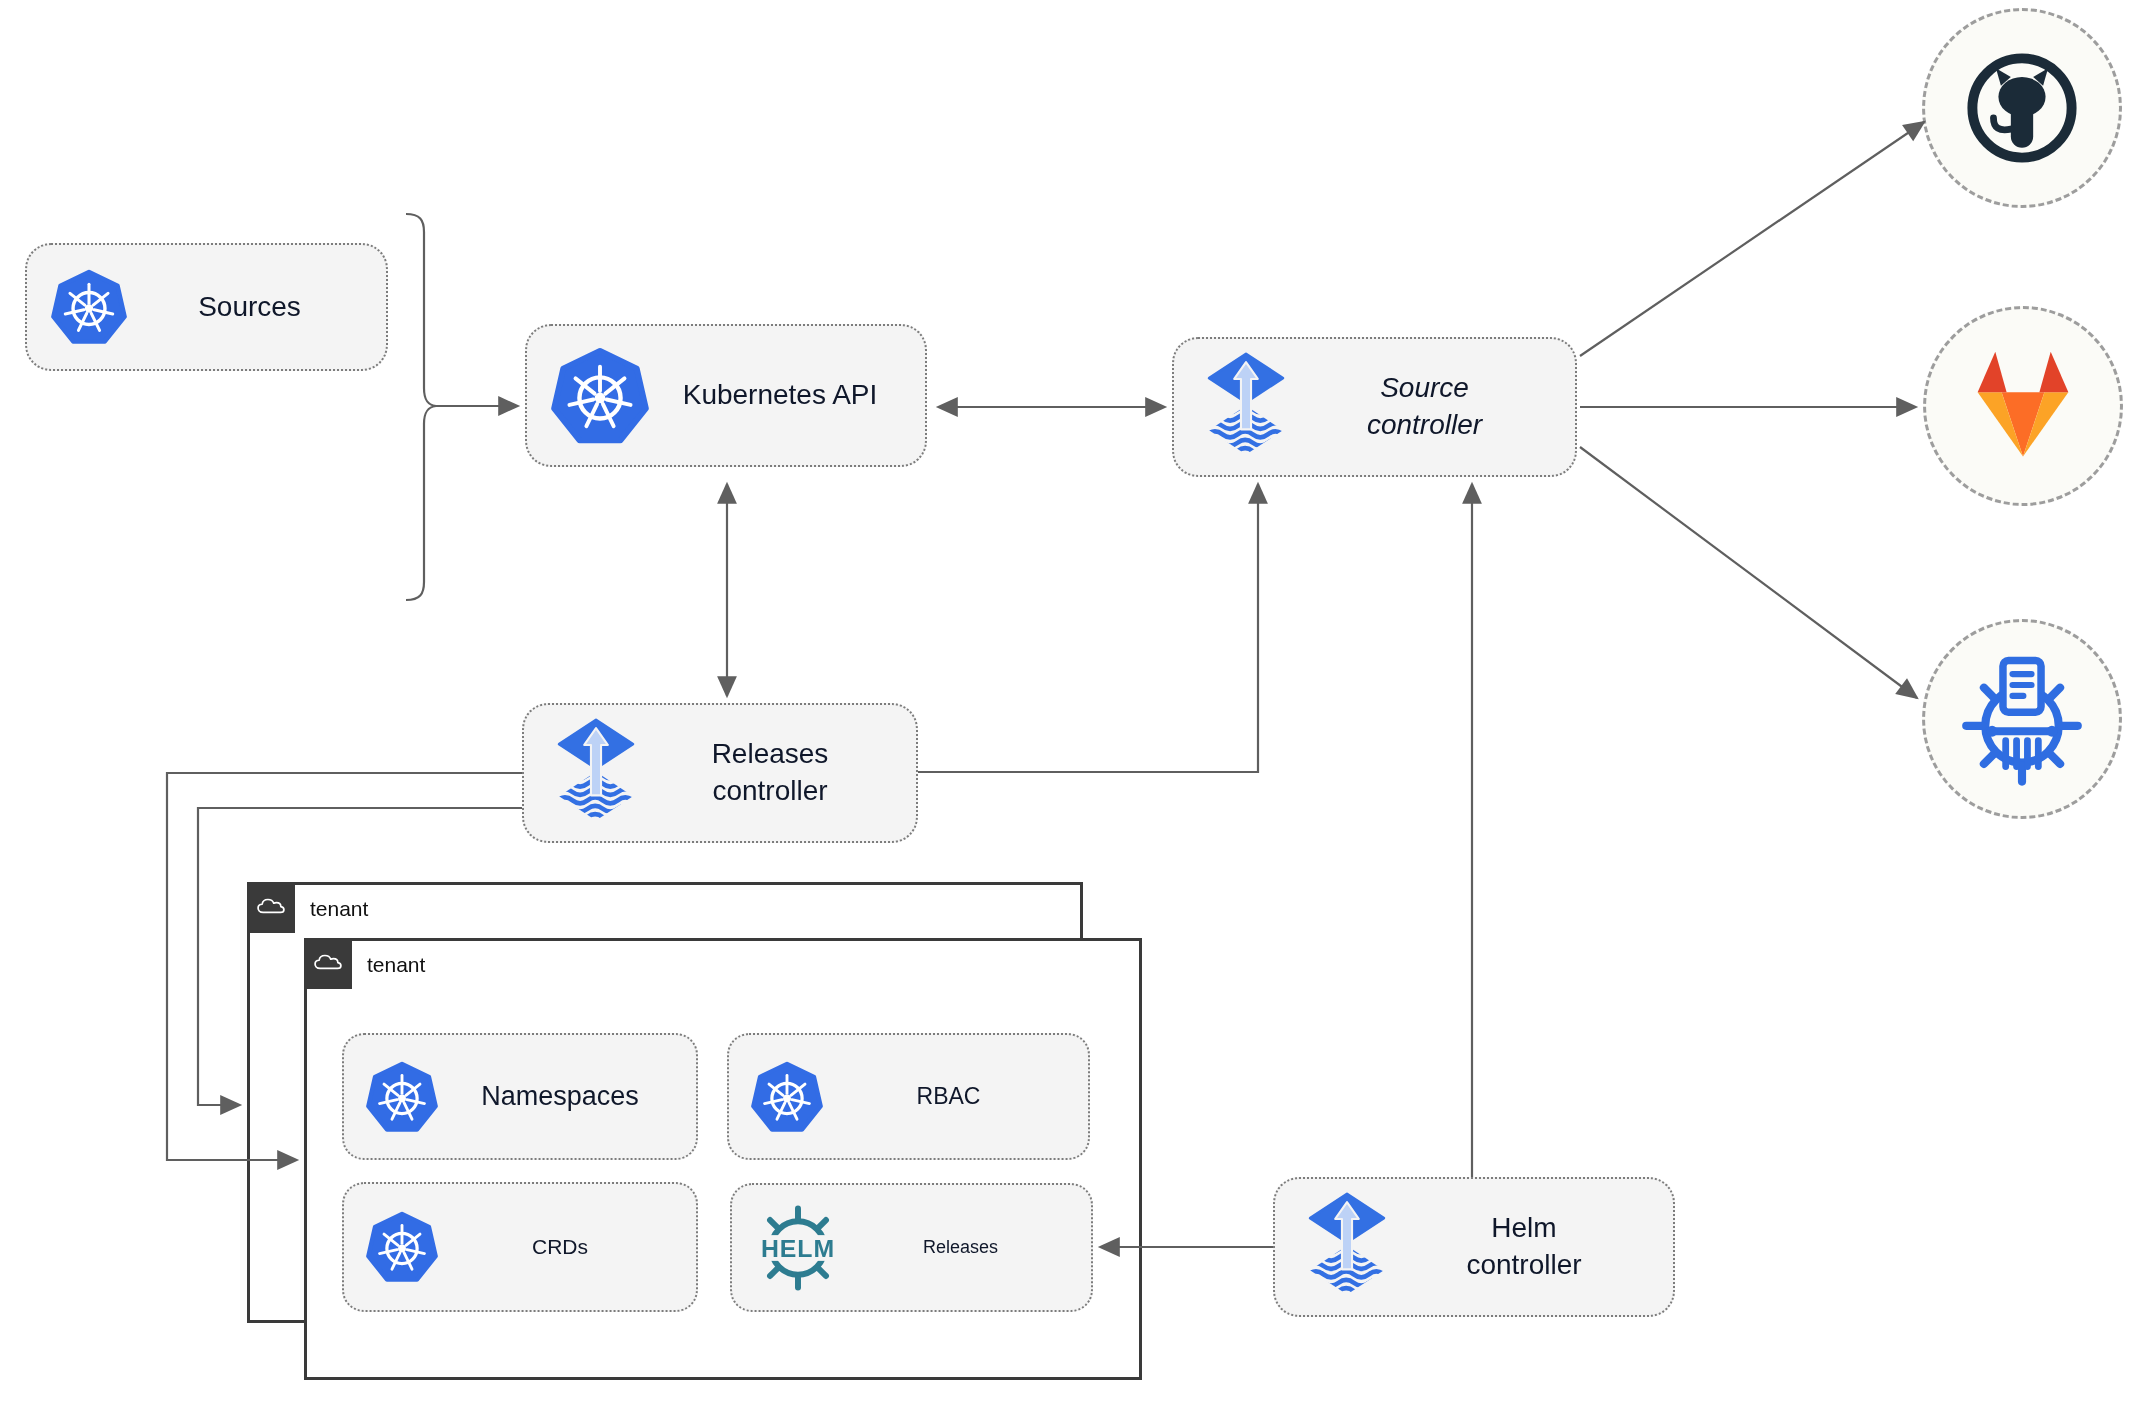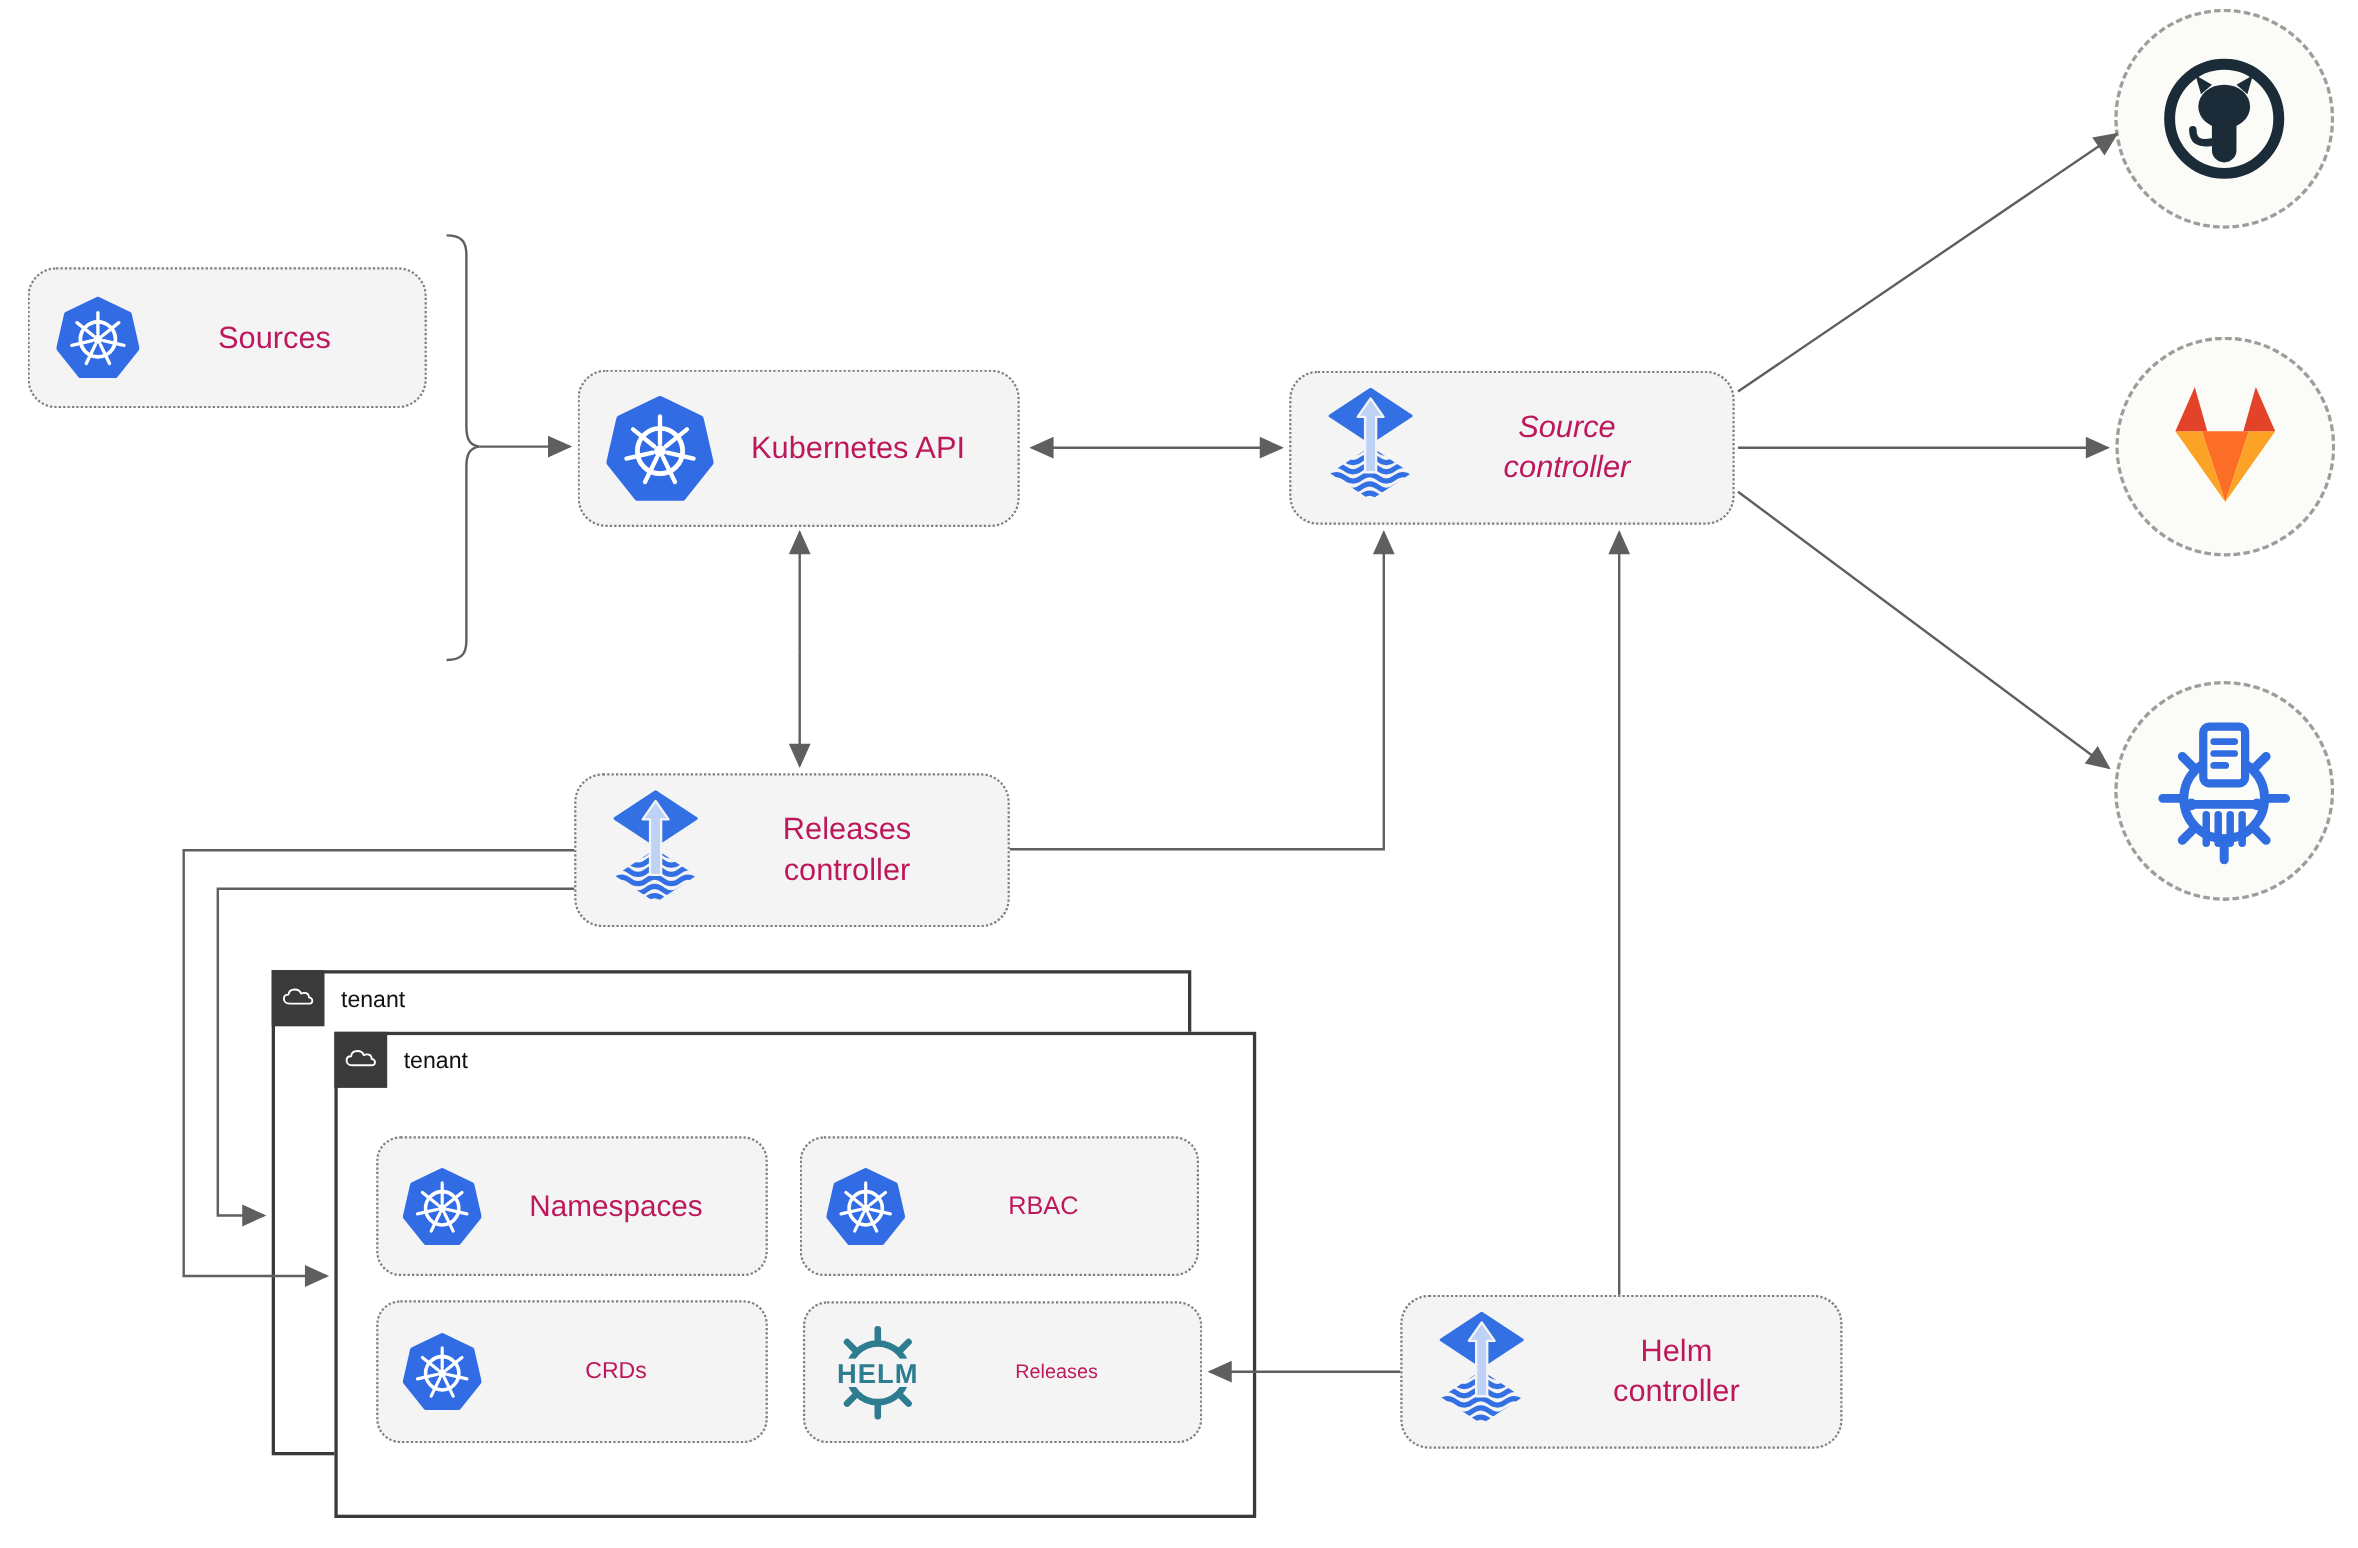--- a/index.html
+++ b/index.html
@@ -3,21 +3,21 @@
 <meta charset="utf-8">
 <style>
   html,body{margin:0;padding:0;background:#ffffff;}
   body{font-family:"Liberation Sans",sans-serif;}
   .canvas{position:relative;width:2144px;height:1407px;background:#fff;overflow:hidden;}
 
   
   .node{position:absolute;background:#f4f4f4;border:2px dotted #7c7c7c;border-radius:26px;
         display:flex;align-items:center;box-sizing:border-box;z-index:3;}
   .node-icon{flex:0 0 auto;margin-left:24px;display:flex;align-items:center;}
-  .node-label{flex:1;text-align:center;font-size:28px;color:#be185d;white-space:pre-line;
+  .node-label{flex:1;text-align:center;font-size:28px;color:#0f172a;white-space:pre-line;
               line-height:1.32;padding-right:14px;}
 
   
   .tenant{position:absolute;background:#fff;border:3px solid #3a3a3a;box-sizing:border-box;}
   .tenant-tab{position:absolute;top:-3px;left:-3px;width:48px;height:51px;background:#3a3a3a;
               display:flex;align-items:center;justify-content:center;}
   .tenant-label{position:absolute;left:60px;top:0;height:48px;display:flex;align-items:center;
                 font-size:21px;color:#111;}
 
   
@@ -134,21 +134,21 @@
   <div class="node" style="left:25px;top:243px;width:363px;height:128px;">
     <span class="node-icon">
       <svg width="76" height="76" viewBox="0 0 100 100">
           <use href="#k8s"></use>
         </svg>
       </span>
     <span class="node-label">Sources</span>
   </div>
 
 
-  <div class="node" style="left:525px;top:336px;width:402px;height:143px;justify-content:center;">
+  <div class="node" style="left:525px;top:324px;width:402px;height:143px;justify-content:center;">
     <span class="node-icon">
       <svg width="98" height="98" viewBox="0 0 100 100">
           <use href="#k8s"></use>
         </svg>
       </span>
     <span class="node-label">Kubernetes API</span>
   </div>
 
   <div class="node" style="left:1172px;top:337px;width:405px;height:140px;font-style:italic;">
     <span class="node-icon" style="margin-left:30px;">

